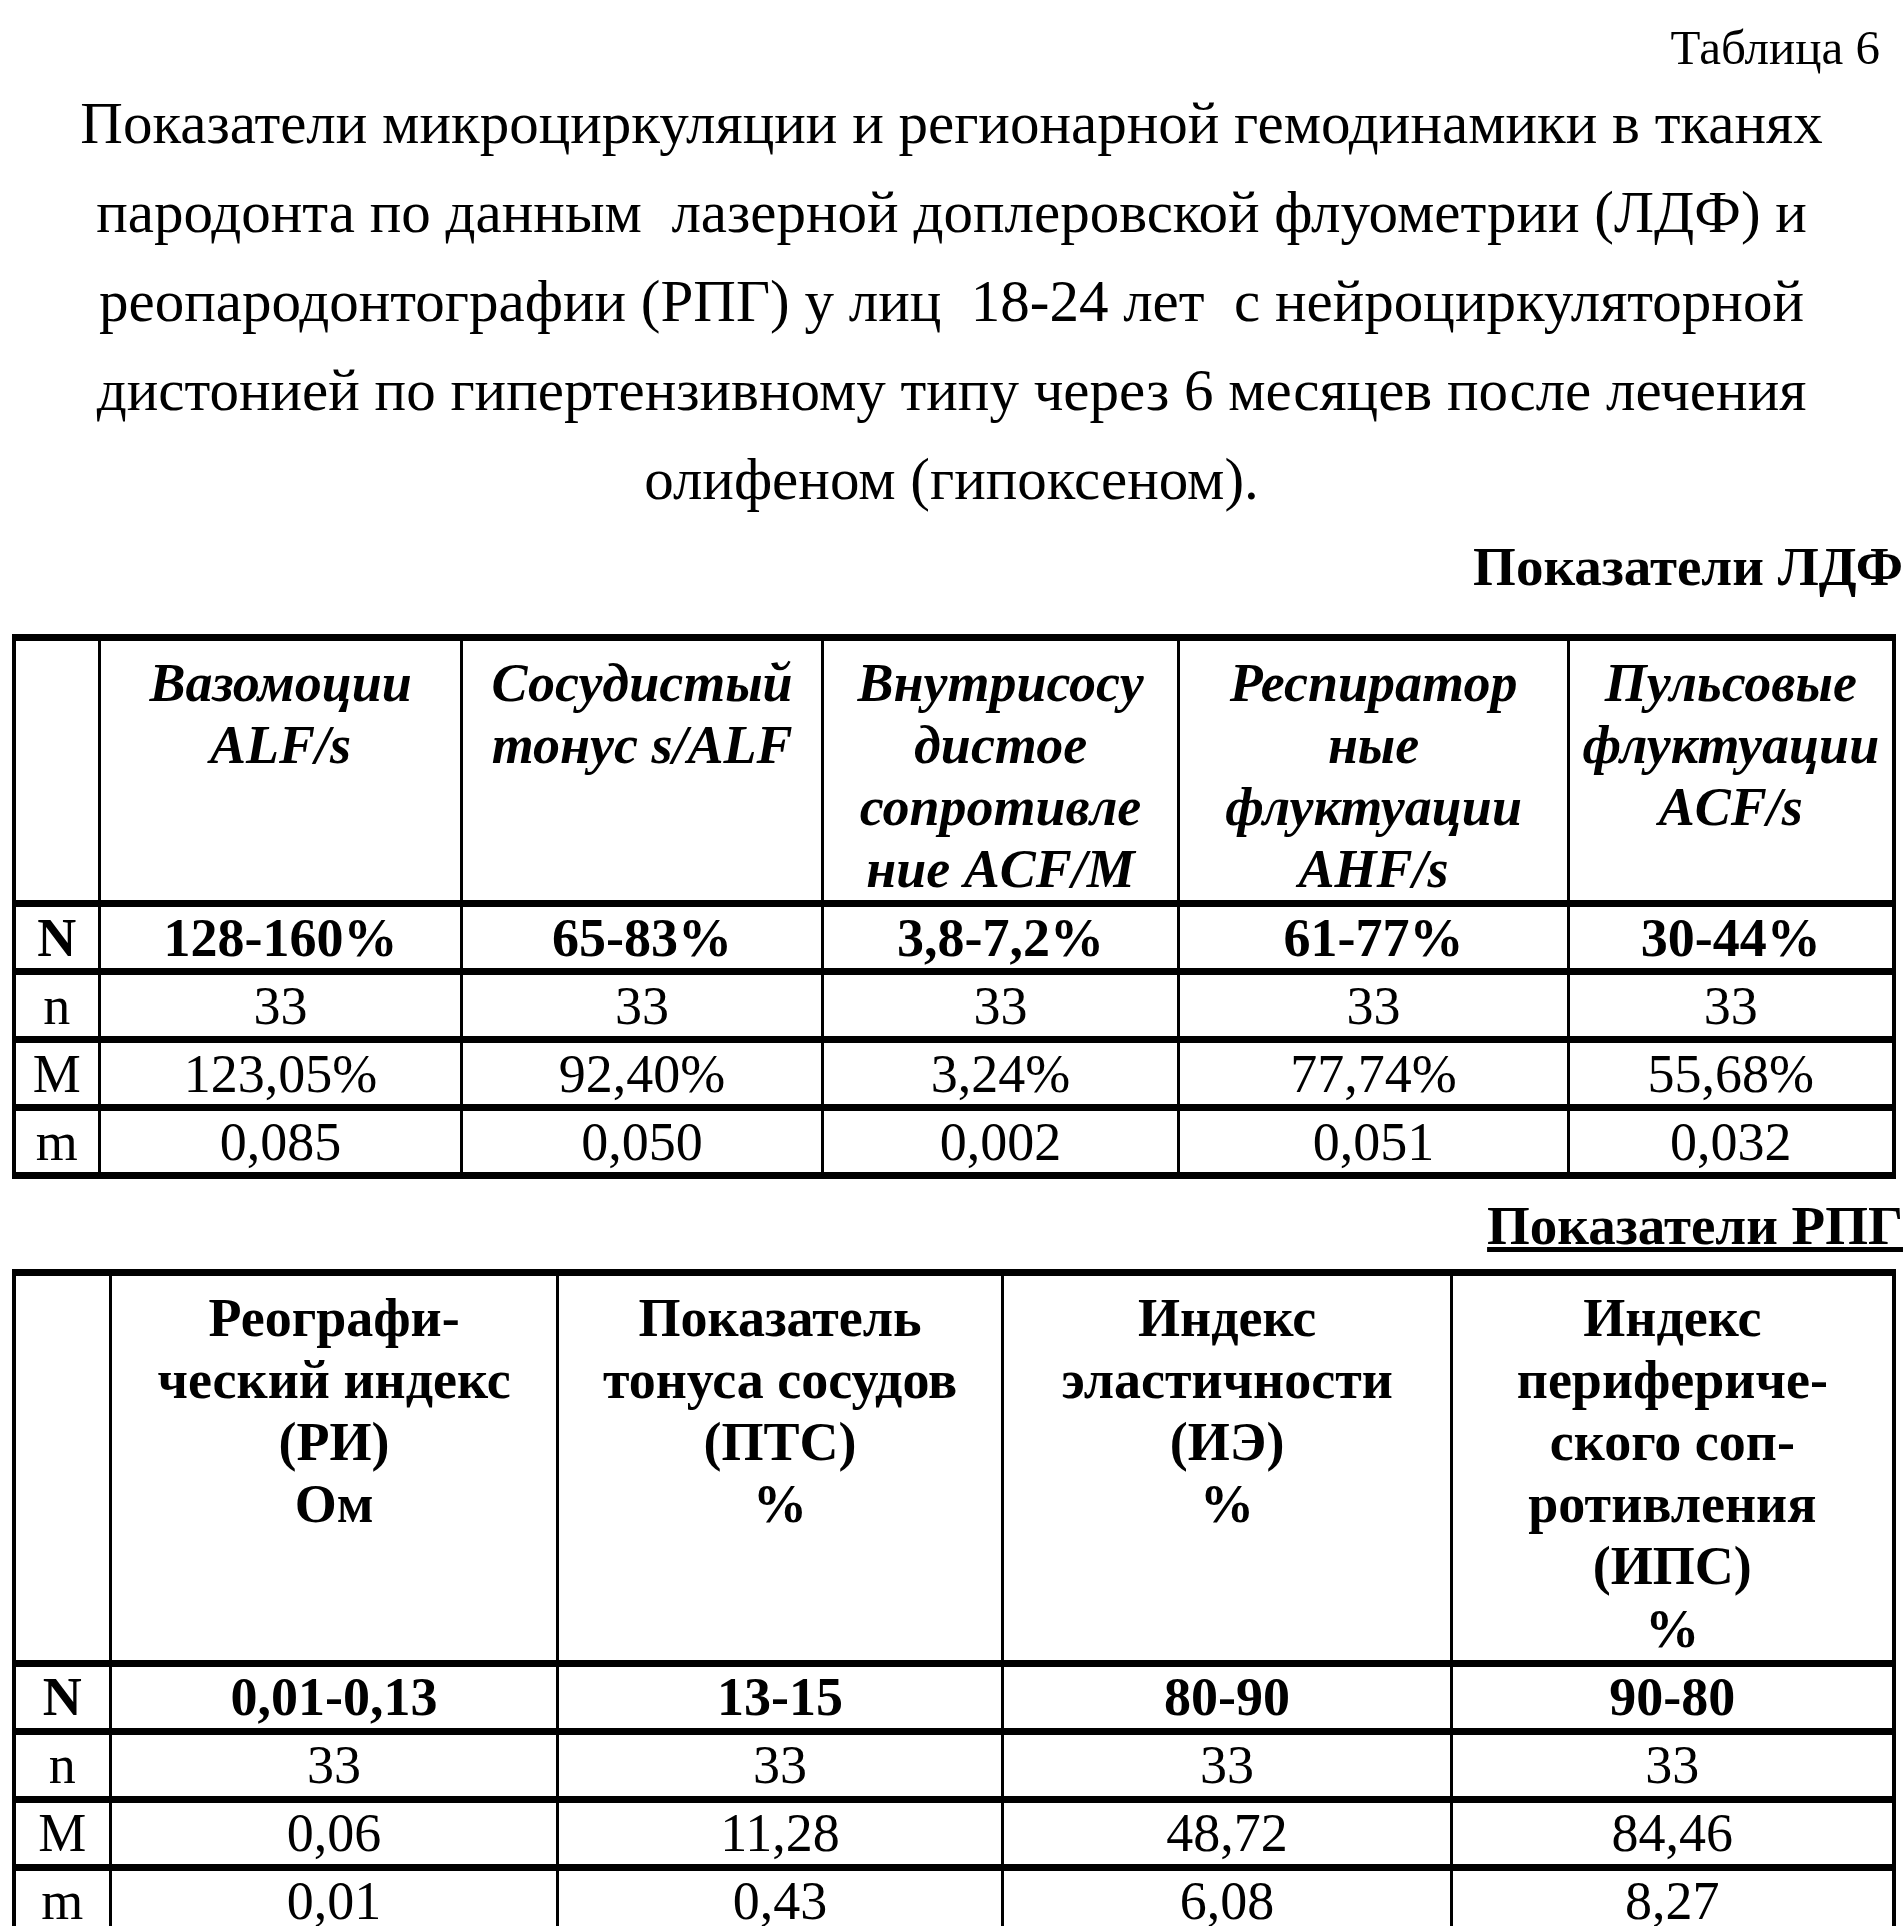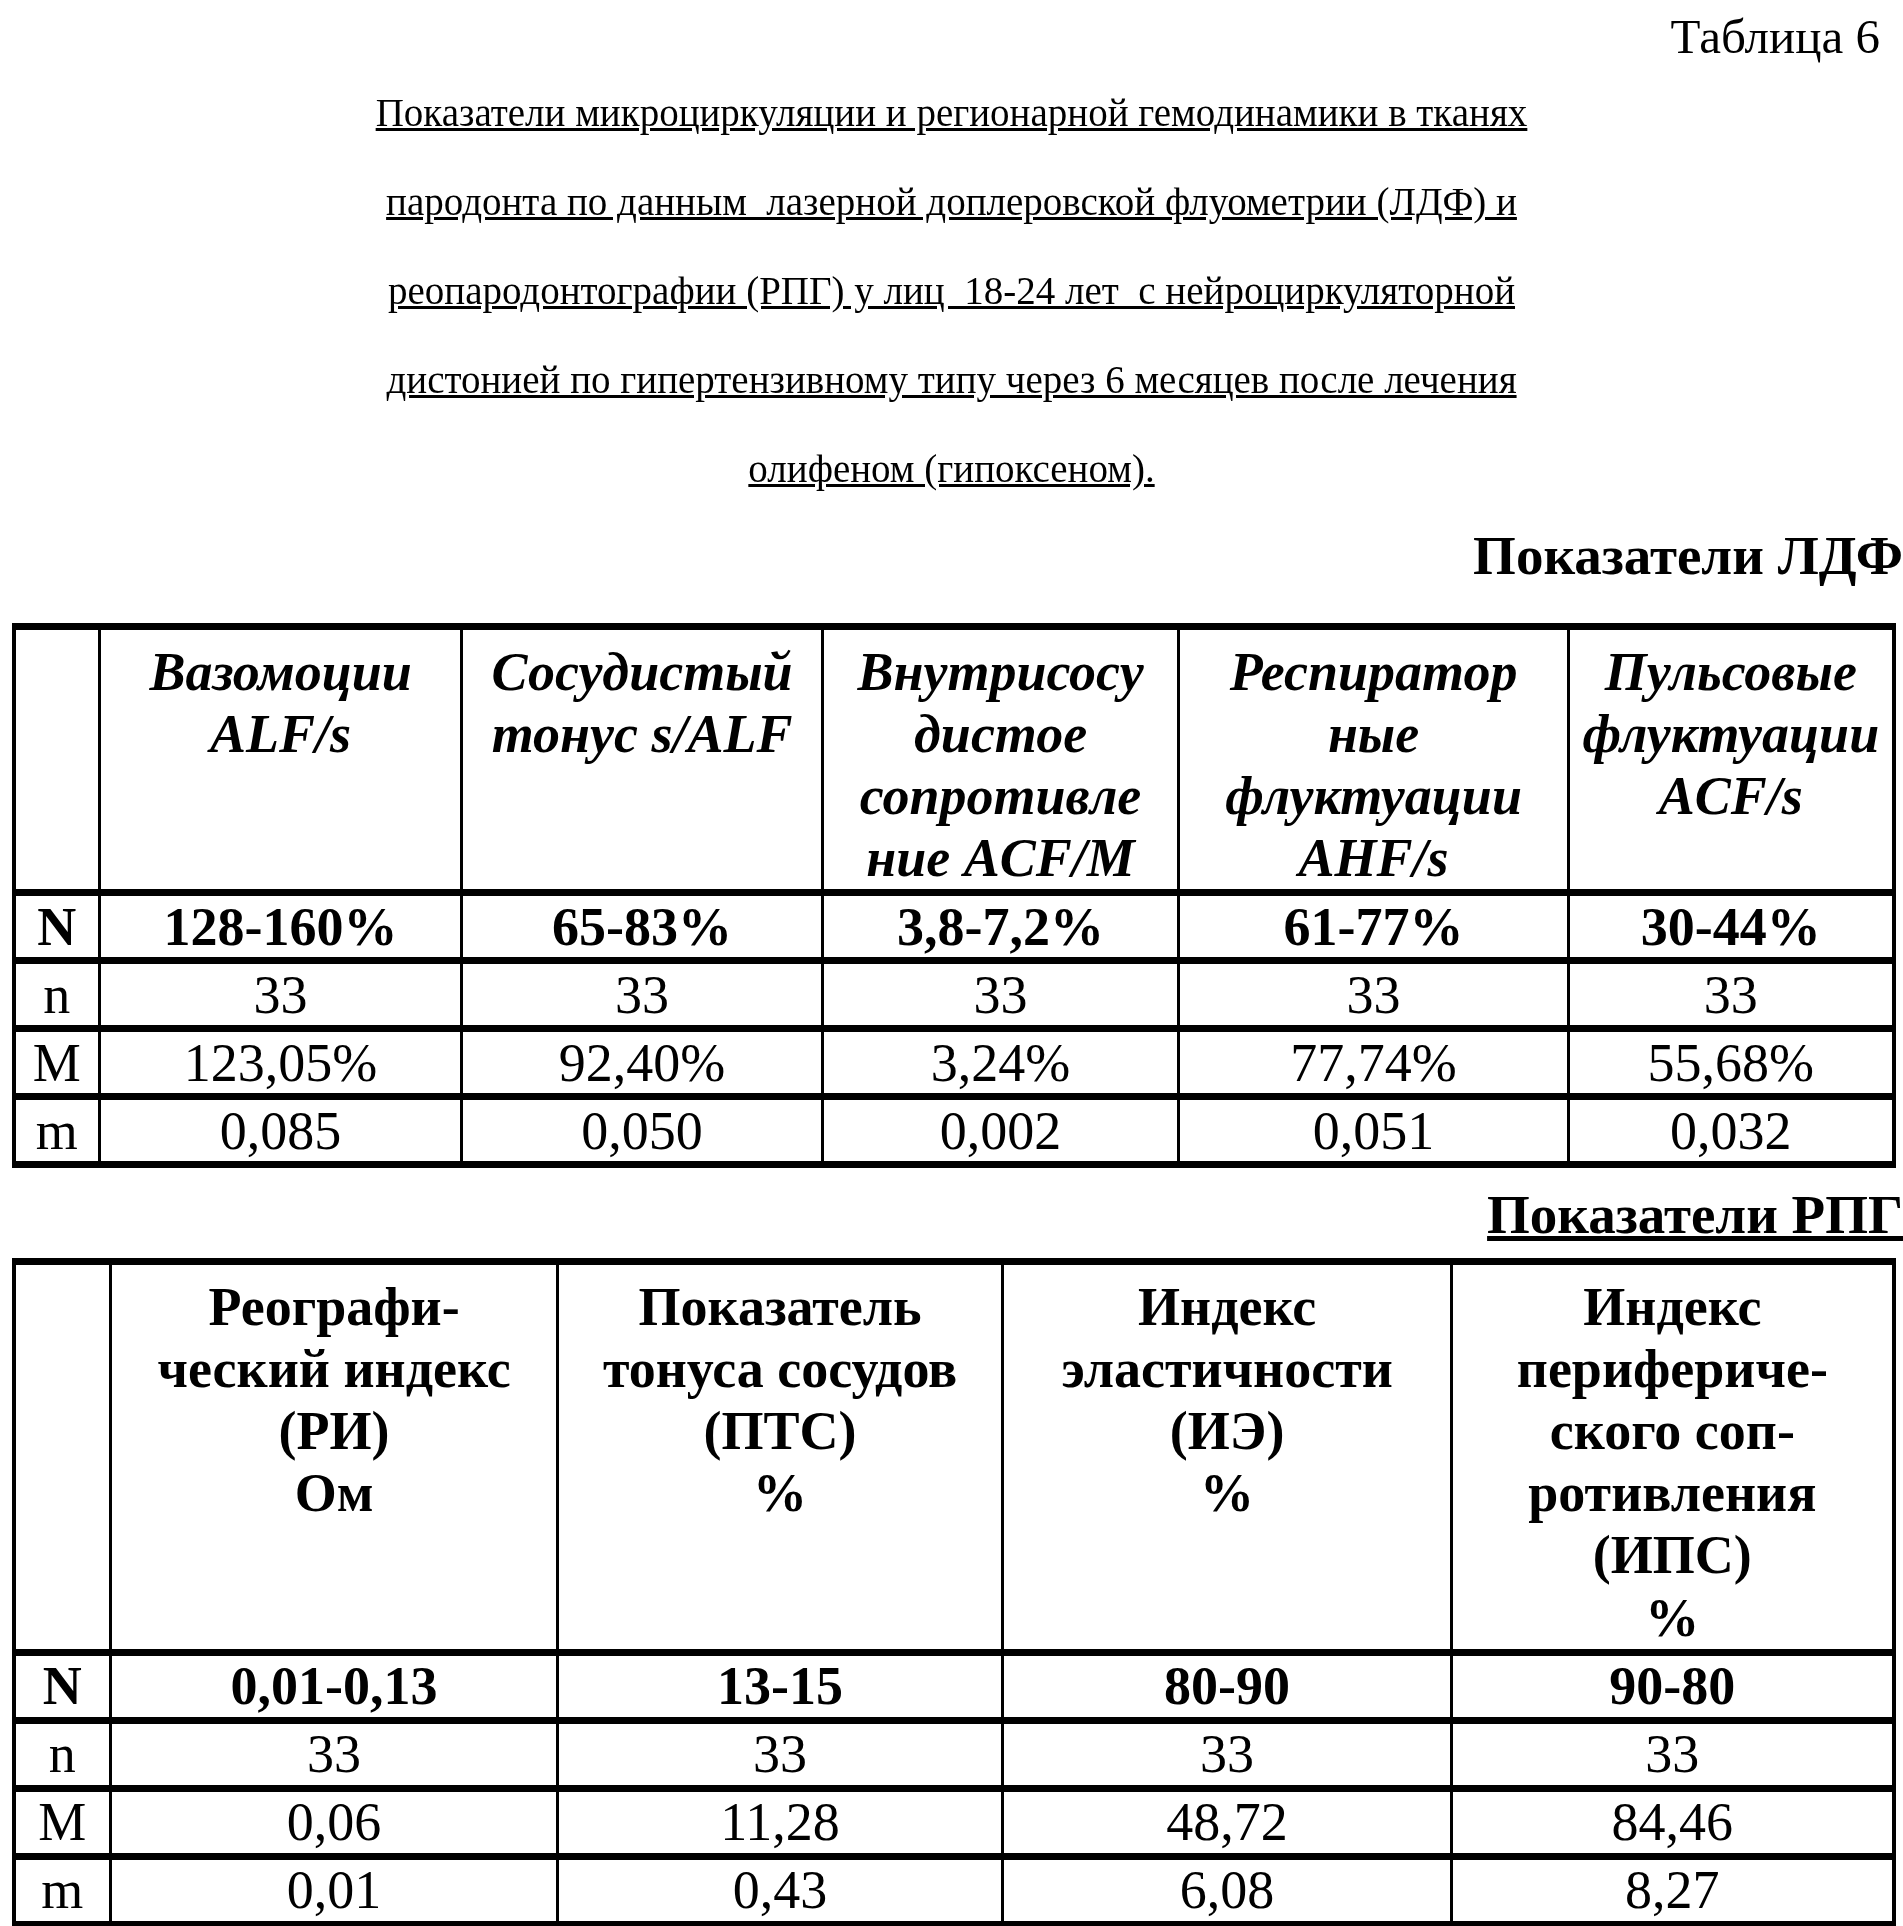--- a/index.html
+++ b/index.html
@@ -1,31 +1,30 @@
 <!DOCTYPE html>
 <html style="font-size:12.3px"><head>
 <meta charset="utf-8">
 <style>
   * { margin: 0; padding: 0; box-sizing: border-box; }
   html, body {
     width: 1903px; height: 1926px;
     background: #ffffff; color: #000000;
     font-family: "Liberation Serif", "DejaVu Serif", serif;
   }
-  .page { width: 1903px; height: 1926px; padding-top: 10px; overflow: hidden; }
+  .page { width: 1903px; height: 1926px; padding-top: 21px; overflow: hidden; }
 
   .table-caption {
     text-align: right; padding-right: 23px;
     font-size: 49px; line-height: 1.1;
   }
   .doc-title { margin-top: 4.6px; }
   .title-line {
-    text-align: center; font-size: 39px; line-height: 89px;
+    text-align: center; font-size: 59px; line-height: 89px;
     white-space: pre; 
-    text-decoration: underline;
   }
   .section-title {
     text-align: right; font-weight: bold;
     font-size: 55px; line-height: 1.1;
   }
   .section-title.ldf { margin-top: 12.3px; }
   .section-title.rpg { margin-top: 17px; text-decoration: underline; }
 
   table.data-table {
     border-collapse: collapse; table-layout: fixed;

